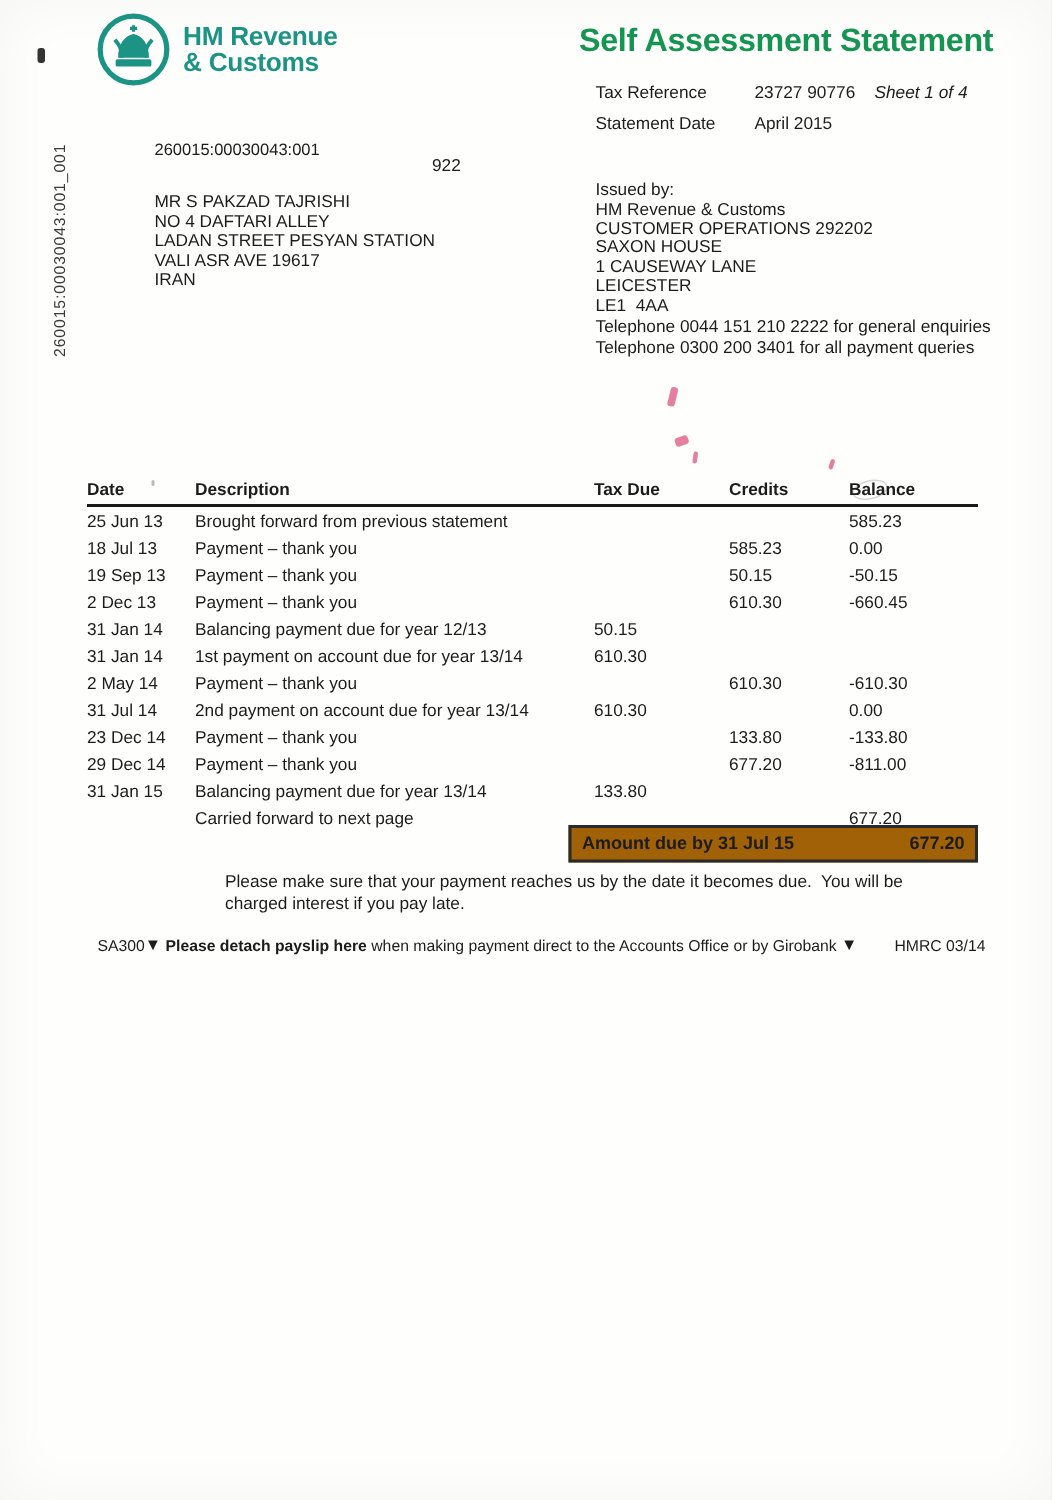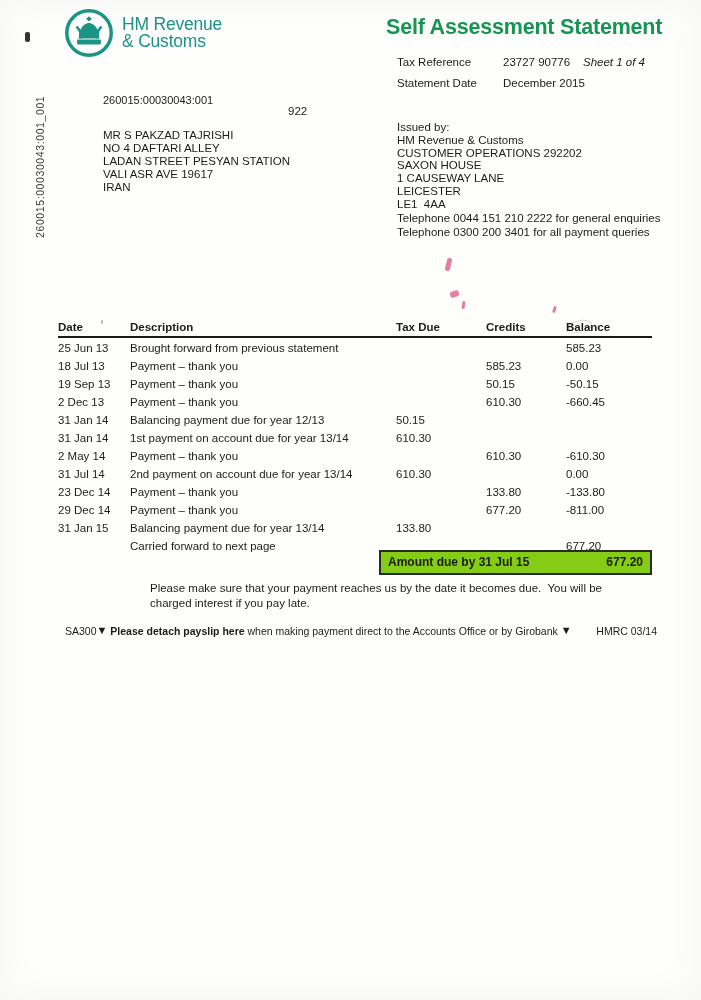--- a/index.html
+++ b/index.html
@@ -12,21 +12,21 @@
   
   .spine{
     position:absolute;left:34px;top:38px;height:200px;
     writing-mode:vertical-rl;transform:rotate(180deg);
     font-size:10.5px;color:#3a3a3a;letter-spacing:0.6px;white-space:nowrap;
   }
   .edge-dot{position:absolute;left:25px;top:32px;width:5px;height:10px;background:#111;border-radius:2px;opacity:.85;}
   
   .logo{position:absolute;left:63px;top:7px;display:flex;align-items:center;}
   .logo svg{width:52px;height:52px;display:block;}
-  .logo-text{margin-left:7px;font-weight:normal;font-size:17.5px;line-height:17.5px;letter-spacing:-0.2px;}
+  .logo-text{margin-left:7px;font-weight:bold;font-size:17.5px;line-height:17.5px;letter-spacing:-0.2px;}
   
   .doc-title{position:absolute;left:386px;top:15px;font-size:21.5px;font-weight:bold;letter-spacing:-0.2px;}
   .meta{position:absolute;left:397px;top:56px;font-size:11.5px;width:290px;}
   .meta-row{display:flex;margin-bottom:8.5px;}
   .meta-label{width:106px;}
   .sheet{position:absolute;left:583px;top:56px;font-size:11.5px;font-style:italic;}
   
   .refline{position:absolute;left:103px;top:94px;font-size:11px;text-align:right;}
   .refcode{position:absolute;left:288px;top:105px;font-size:11.5px;}
   .address{position:absolute;left:103px;top:129px;font-size:11.5px;line-height:13px;white-space:pre-wrap;}
@@ -40,21 +40,21 @@
   .stmt-table col.c-tax{width:90px;}
   .stmt-table col.c-cred{width:80px;}
   .stmt-table col.c-bal{width:86px;}
   .stmt-table th{font-weight:bold;text-align:left;padding:2px 0 3px 0;border-bottom:2.5px solid #1a1a1a;}
   .stmt-table th.num, .stmt-table td.num{text-align:left;}
   .stmt-table td{padding:3.5px 0 2.5px 0;vertical-align:top;}
   
   .amount-box{
     position:absolute;left:379px;top:550px;width:273px;box-sizing:border-box;
     border:2px solid #2a2a2a;display:flex;justify-content:space-between;
-    padding:3px 7px 4px 7px;font-size:12px;font-weight:bold;background:#84cc16;
+    padding:3px 7px 4px 7px;font-size:12px;font-weight:bold;background:#a16207;
   }
   
   .pay-note{position:absolute;left:150px;top:581px;width:468px;font-size:11.5px;line-height:14.5px;white-space:pre-wrap;}
   .bottom-row{position:absolute;left:65px;top:625px;width:592px;display:flex;align-items:center;font-size:10.5px;}
   .bottom-center{flex:1;}
   .tri{font-size:11px;position:relative;top:-1px;}
   .bold{font-weight:bold;}
   
   .pen-mark{position:absolute;background:#d63a71;opacity:.65;border-radius:2px;}
   .pencil-oval{position:absolute;width:22px;height:11px;border:1.5px solid #9a9a9a;border-radius:50%;opacity:.4;transform:rotate(-12deg);}
@@ -84,21 +84,21 @@
 
   <div class="doc-title" style="color:#169452;">Self Assessment Statement</div>
 
   <div class="meta">
     <div class="meta-row">
       <span class="meta-label">Tax Reference</span>
       <span>23727 90776</span>
     </div>
     <div class="meta-row">
       <span class="meta-label">Statement Date</span>
-      <span>December 2015</span>
+      <span>April 2015</span>
     </div>
   </div>
   <div class="sheet">Sheet 1 of 4</div>
 
   <div class="refline">260015:00030043:001</div>
   <div class="refcode">922</div>
   <div class="address">MR S PAKZAD TAJRISHI
 NO 4 DAFTARI ALLEY
 LADAN STREET PESYAN STATION
 VALI ASR AVE 19617

